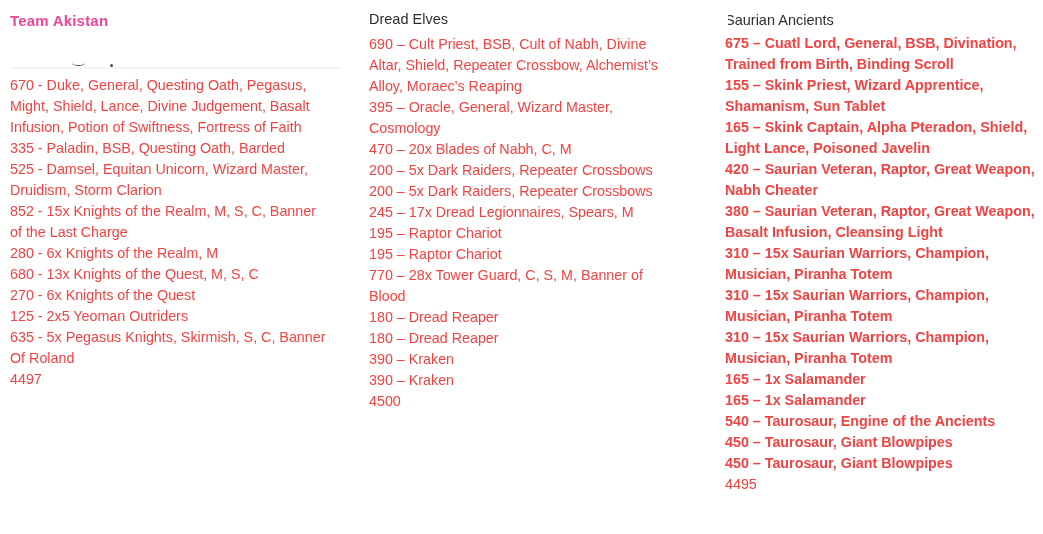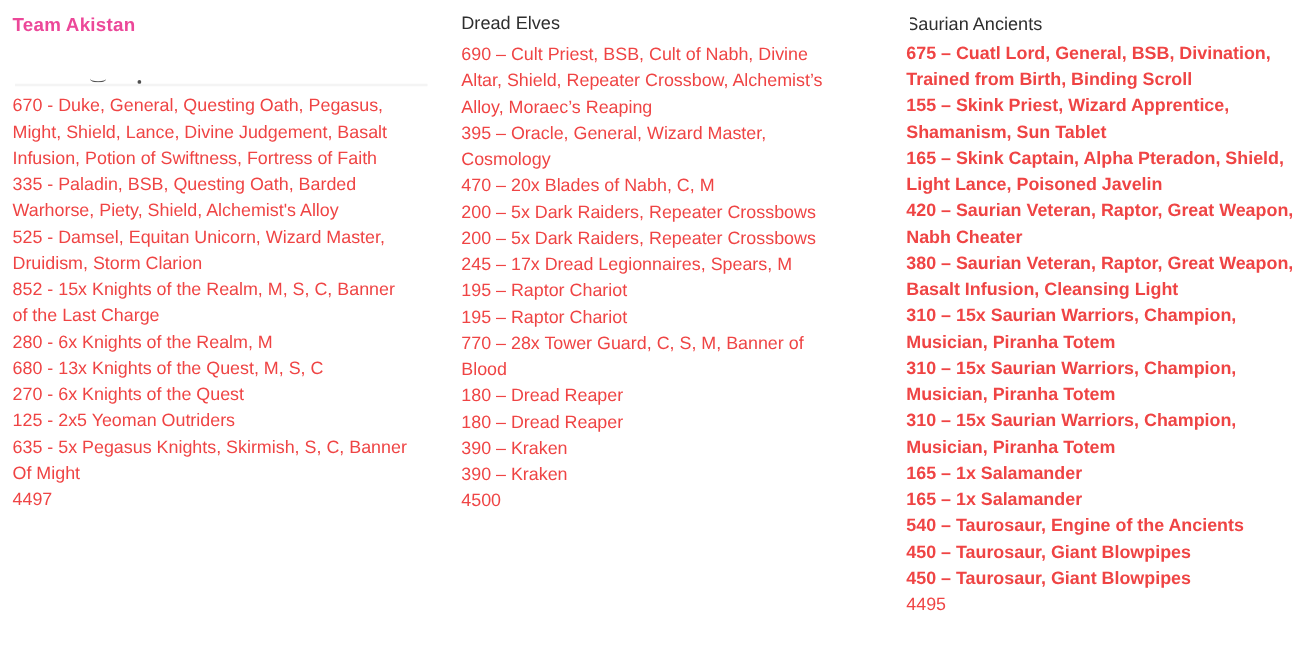--- a/index.html
+++ b/index.html
@@ -91,31 +91,30 @@
     <div class="lines-gap"></div>
     <div class="smudge"></div>
     <span class="frag-curve"></span>
     <span class="frag-dot"></span>
     <div class="lines">
 
     <div class="line">670 - Duke, General, Questing Oath, Pegasus,</div>
         <div class="line">Might, Shield, Lance, Divine Judgement, Basalt</div>
         <div class="line">Infusion, Potion of Swiftness, Fortress of Faith</div>
         <div class="line">335 - Paladin, BSB, Questing Oath, Barded</div>
-        <div class="line">Warhorse, Piety, Shield, Alchemist's Alloy</div>
         <div class="line">525 - Damsel, Equitan Unicorn, Wizard Master,</div>
         <div class="line">Druidism, Storm Clarion</div>
         <div class="line">852 - 15x Knights of the Realm, M, S, C, Banner</div>
         <div class="line">of the Last Charge</div>
         <div class="line">280 - 6x Knights of the Realm, M</div>
         <div class="line">680 - 13x Knights of the Quest, M, S, C</div>
         <div class="line">270 - 6x Knights of the Quest</div>
         <div class="line">125 - 2x5 Yeoman Outriders</div>
         <div class="line">635 - 5x Pegasus Knights, Skirmish, S, C, Banner</div>
-        <div class="line">Of Might</div>
+        <div class="line">Of Roland</div>
       </div>
     <div class="line total">4497</div>
   </section>
 
   <section class="col col-2">
     <div class="col-title">Dread Elves</div>
     <div class="lines">
 
     <div class="line">690 – Cult Priest, BSB, Cult of Nabh, Divine</div>
         <div class="line">Altar, Shield, Repeater Crossbow, Alchemist’s</div>

